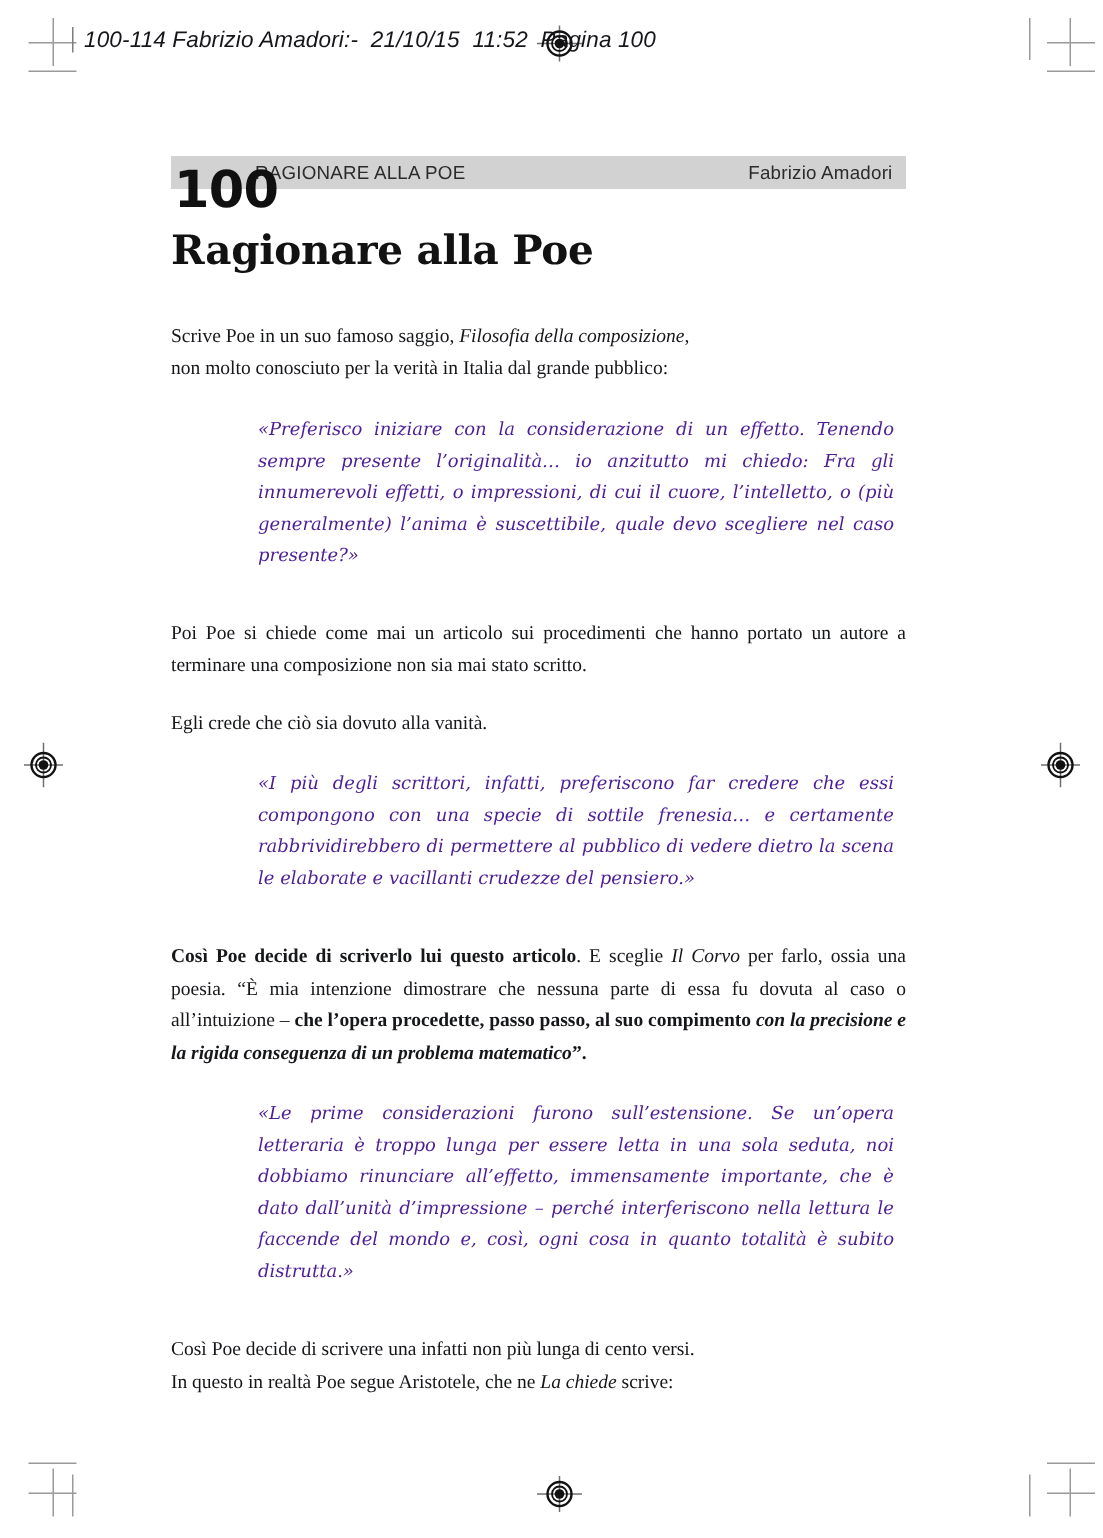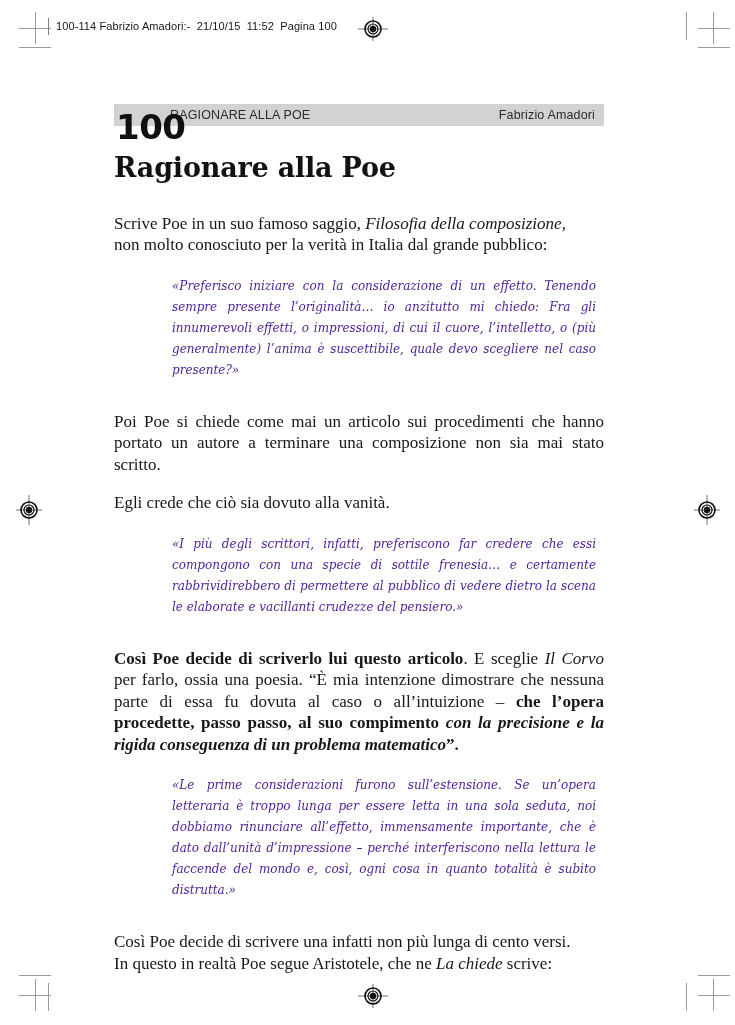--- a/index.html
+++ b/index.html
@@ -41,24 +41,25 @@
     height: 18px;
   }
   .slug-rule {
     width: 1px;
     height: 17px;
     background: #7d7d7d;
     margin-right: 7px;
   }
   .slug-text {
     font-family: "Liberation Sans", sans-serif;
-    font-size: 11px;
+    font-size: 15px;
     color: #15161a;
     letter-spacing: 0.1px;
     white-space: pre;
+    font-style: italic;
   }
 
   
   .page {
     position: absolute;
     left: 114px;
     top: 104px;
     width: 490px;
   }
 
@@ -112,21 +113,21 @@
     color: #121212;
   }
 
   
   .body-block {
     margin-top: 30px;
   }
   p.body {
     margin: 0;
     font-family: "Liberation Serif", serif;
-    font-size: 17px;
+    font-size: 13px;
     line-height: 21.5px;
     text-align: justify;
     text-justify: inter-word;
     color: #16171a;
   }
   p.body + p.body { margin-top: 17px; }
   p.body.nojust { text-align: left; }
 
   
   blockquote.extract {

